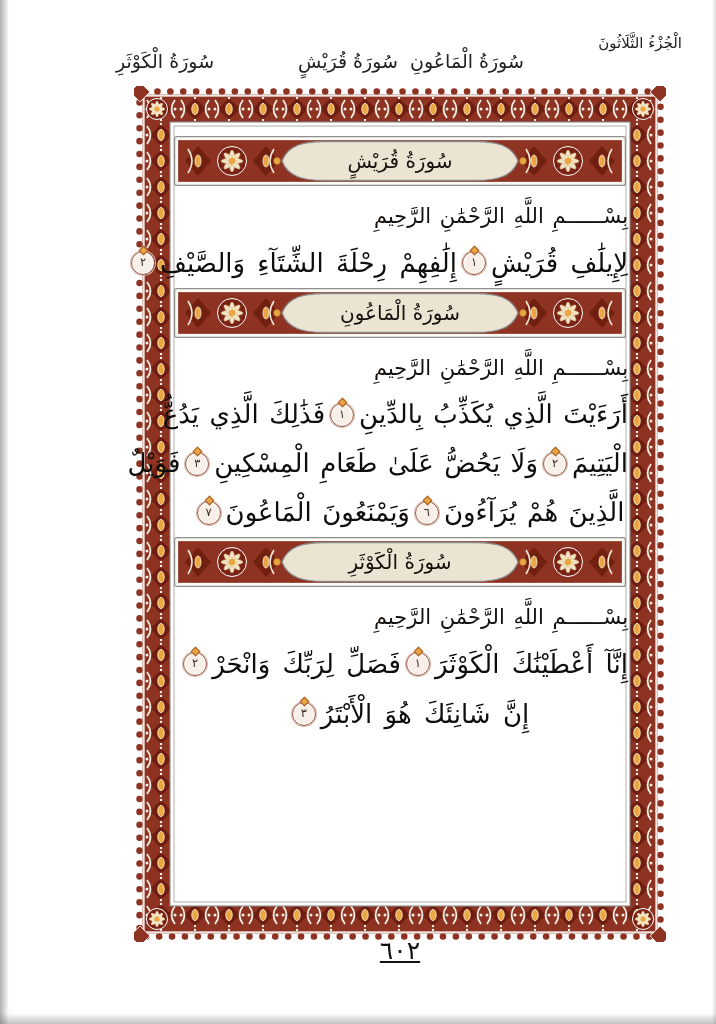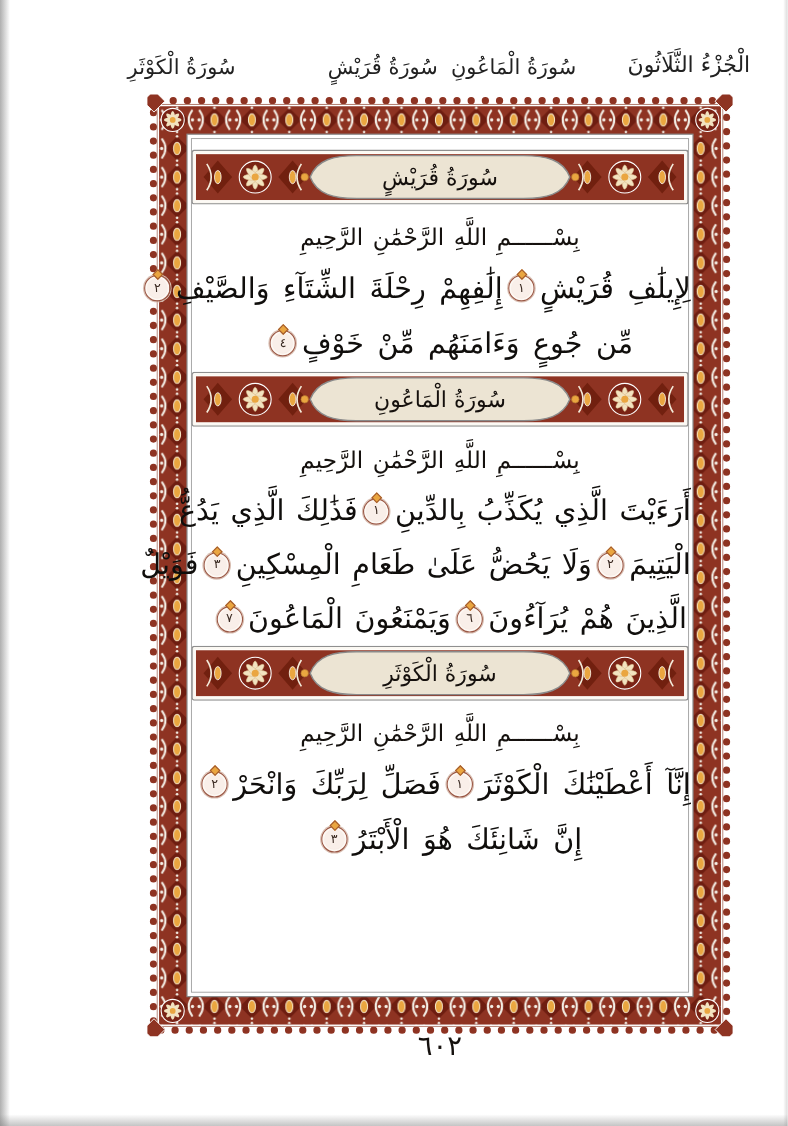--- a/index.html
+++ b/index.html
@@ -12,35 +12,35 @@
     background:linear-gradient(to right,rgba(110,110,110,.55),rgba(255,255,255,0));}
   .edge-bottom{position:absolute;left:0;bottom:0;width:716px;height:11px;
     background:linear-gradient(to top,rgba(120,120,120,.45),rgba(255,255,255,0));}
   .edge-right{position:absolute;right:0;top:0;width:4px;height:1024px;
     background:linear-gradient(to left,rgba(150,150,150,.35),rgba(255,255,255,0));}
 
   .header-label{position:absolute;direction:rtl;color:#222;font-size:19px;white-space:nowrap;}
   .hl-kawthar{left:116px;top:50px;}
   .hl-quraysh{left:298px;top:50px;}
   .hl-maun{left:410px;top:50px;}
-  .hl-juz{right:34px;top:46px;font-size:20px;}
+  .hl-juz{right:34px;top:34px;font-size:15px;}
 
   .frame-svg{position:absolute;left:134px;top:86px;}
 
   .content{position:absolute;left:172px;top:124px;width:456px;direction:rtl;
     display:flex;flex-direction:column;align-items:stretch;}
 
   .banner{position:relative;height:50px;margin:0 2px;}
   .banner-1{margin-top:12px;}
   .banner-svg{display:block;width:452px;height:50px;}
   .banner-title{position:absolute;left:0;top:0;width:100%;height:100%;
     display:flex;align-items:center;justify-content:center;
     font-size:20px;color:#15100d;direction:rtl;}
 
-  .bismillah{height:44px;margin-top:8px;line-height:44px;text-align:center;
+  .bismillah{height:44px;margin-top:8px;line-height:44px;
     font-size:21px;color:#15110e;word-spacing:2px;}
 
   .quran-line{height:50px;line-height:50px;text-align:center;font-size:26px;
     color:#100e0c;word-spacing:4px;white-space:nowrap;margin-left:16px;}
   .line-tight{height:49px;line-height:49px;font-family:Liberation Serif, serif;}
 
   .verse-marker{
     position:relative;display:inline-block;vertical-align:middle;
     width:22px;height:22px;margin:0 5px 4px 5px;border-radius:50%;
     background:radial-gradient(circle at 50% 45%, #f9efe9 55%, #eedcd2 100%);
@@ -48,21 +48,21 @@
     box-shadow:0 0 0 1px #d9bfb2, inset 0 0 0 1.5px #fdf8f3;
     font-size:11.5px;line-height:21px;text-align:center;color:#3a2a22;
   }
   .verse-marker::before{
     content:"";position:absolute;top:-5px;left:50%;margin-left:-3px;
     width:5px;height:5px;background:#eaa640;border:1px solid #a25a2e;
     transform:rotate(45deg);
   }
 
   .page-number{position:absolute;left:134px;top:936px;width:532px;
-    text-align:center;font-size:25px;color:#15110e;}
+    text-align:center;font-size:25px;color:#15110e;text-decoration:underline;}
 </style>
 </head>
 <body>
 
 <div class="edge-left"></div>
 <div class="edge-bottom"></div>
 <div class="edge-right"></div>
 
 <div class="header-label hl-kawthar">سُورَةُ الْكَوْثَرِ</div>
 <div class="header-label hl-quraysh">سُورَةُ قُرَيْشٍ</div>
@@ -194,23 +194,20 @@
       <circle cx="349" cy="25" r="3.4" fill="#eaa640" stroke="#b0712f" stroke-width="0.6"></circle>
     </svg>
     <div class="banner-title">سُورَةُ قُرَيْشٍ</div>
   </div>
 
   <div class="bismillah">بِسْــــــمِ اللَّهِ الرَّحْمَٰنِ الرَّحِيمِ</div>
 
   <div class="quran-line">
     <span>لِإِيلَٰفِ قُرَيْشٍ</span><span class="verse-marker">١</span><span>إِلَٰفِهِمْ رِحْلَةَ الشِّتَآءِ وَالصَّيْفِ</span><span class="verse-marker">٢</span>
   </div>
-  <div class="quran-line">
-    <span>مِّن جُوعٍ وَءَامَنَهُم مِّنْ خَوْفٍ</span><span class="verse-marker">٤</span>
-  </div>
 
   <div class="banner">
     <svg class="banner-svg" viewBox="0 0 452 50">
       <rect x="0.6" y="0.6" width="450.8" height="48.8" rx="2" fill="#fbf8f2" stroke="#8f8f8f" stroke-width="1.2"></rect>
       <rect x="3.5" y="3.5" width="445" height="43" fill="#8e3322" stroke="#fefcf8" stroke-width="1.3"></rect>
       <g fill="#71200f">
         <path d="M11 25 L24 10 L37 25 L24 40 Z"></path>
           <path d="M79 25 L92 10 L105 25 L92 40 Z"></path>
         <path d="M347 25 L360 10 L373 25 L360 40 Z"></path>
           <path d="M415 25 L428 10 L441 25 L428 40 Z"></path>

